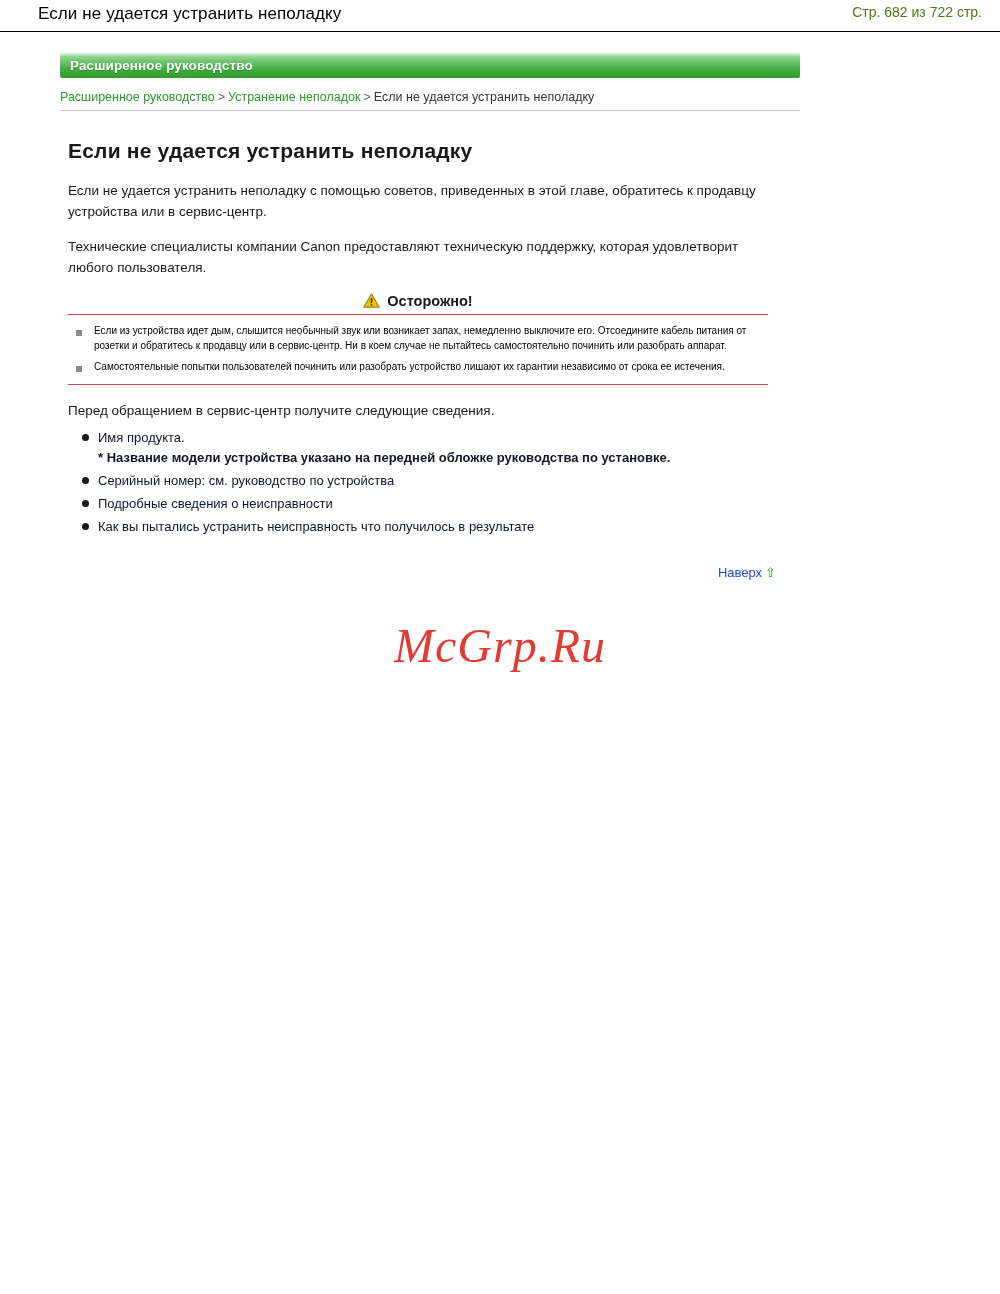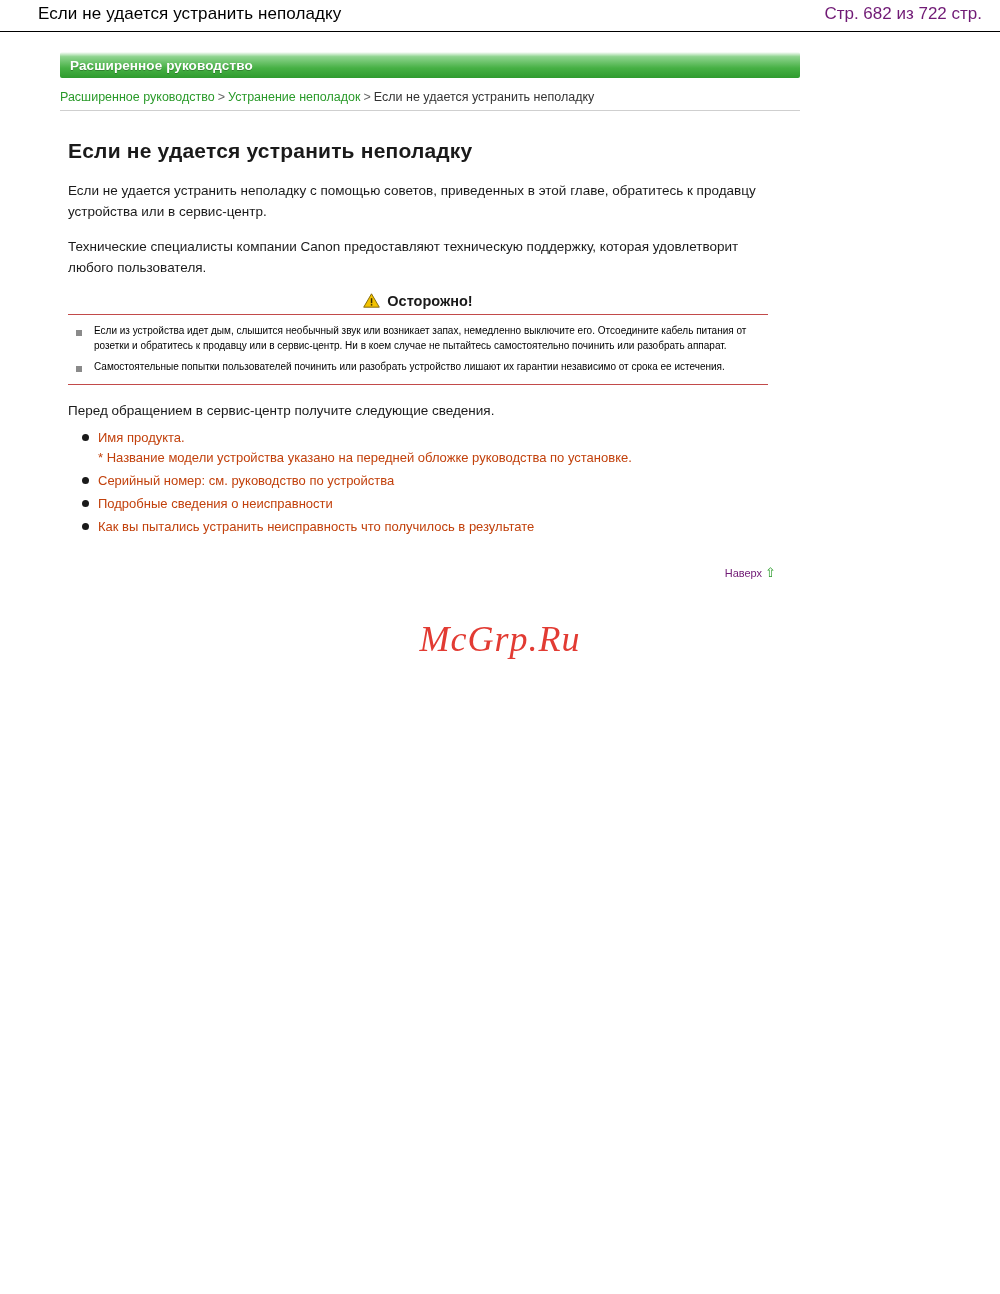--- a/index.html
+++ b/index.html
@@ -28,22 +28,22 @@
     display: flex;
     align-items: flex-start;
     justify-content: space-between;
   }
   .page-header .doc-title {
     font-size: 17px;
     color: #000;
     letter-spacing: 0.1px;
   }
   .page-header .page-number {
-    font-size: 17px;
-    color: #701a75;
+    font-size: 14px;
+    color: #4d7c0f;
     white-space: nowrap;
   }
   .header-rule {
     position: absolute;
     top: 31px;
     left: 0;
     width: 1000px;
     height: 1px;
     background: #000000;
   }
@@ -185,69 +185,70 @@
     list-style: none;
     margin: 10px 0 0 28px;
     padding: 0;
     width: 700px;
   }
   ul.dot-list li {
     position: relative;
     padding-left: 22px;
     font-size: 13px;
     line-height: 1.55;
-    color: #c2410c;
+    color: #0f172a;
     margin-bottom: 3px;
   }
   ul.dot-list li::before {
     content: "";
     position: absolute;
     left: 6px;
     top: 6px;
     width: 7px;
     height: 7px;
     border-radius: 50%;
     background: #1a1a1a;
   }
   ul.dot-list li .subline {
     display: block;
     font-size: 13px;
     line-height: 1.55;
+    font-weight: bold;
   }
 
   
   .to-top {
     margin: 26px 0 0 0;
     width: 740px;
     text-align: right;
     padding-right: 12px;
     box-sizing: border-box;
   }
   .to-top a {
-    color: #701a75;
-    font-size: 11px;
+    color: #1d4ed8;
+    font-size: 13px;
     text-decoration: none;
     text-align: center;
   }
   .to-top .arrow {
     color: #2a9a2a;
     font-size: 13px;
     padding-left: 3px;
   }
 
   
   .watermark {
     position: absolute;
     top: 618px;
     left: 0;
     width: 1000px;
     text-align: center;
     font-family: "Liberation Serif", serif;
     font-style: italic;
-    font-size: 36px;
+    font-size: 48px;
     color: #e23b33;
     letter-spacing: 1px;
   }
 </style>
 </head>
 <body>
 
 <div class="page-header">
   <div class="doc-title">Если не удается устранить неполадку</div>
   <div class="page-number">Стр. 682 из 722 стр.</div>

